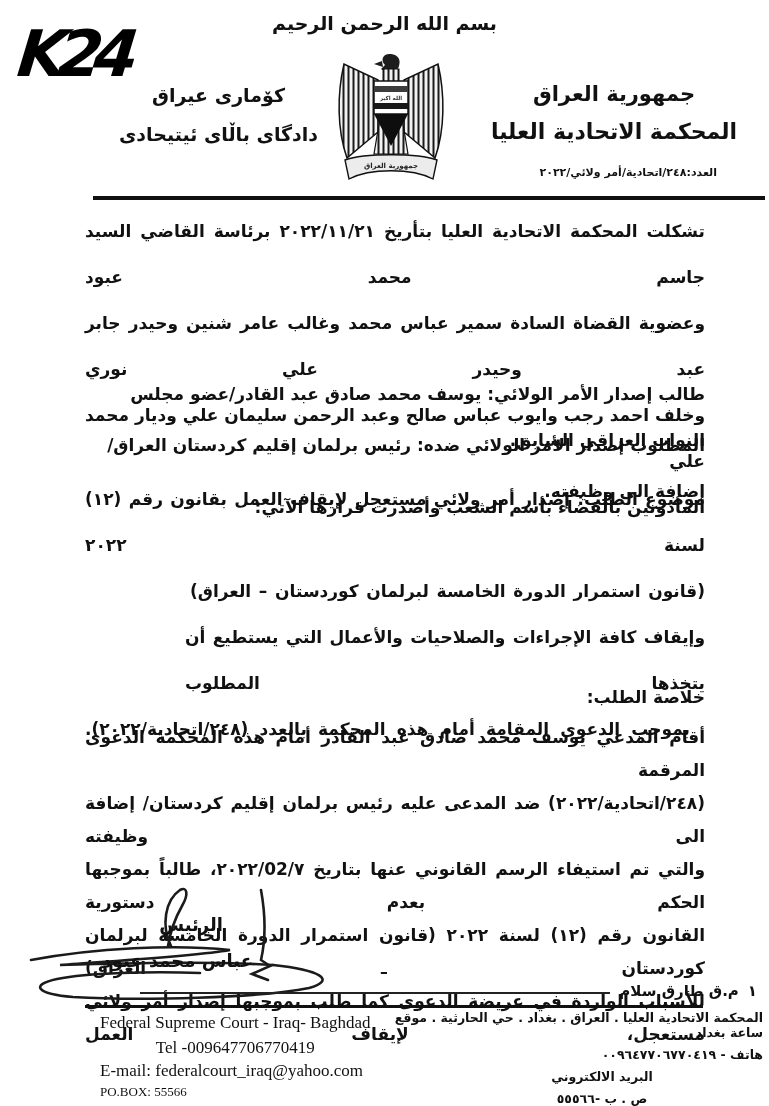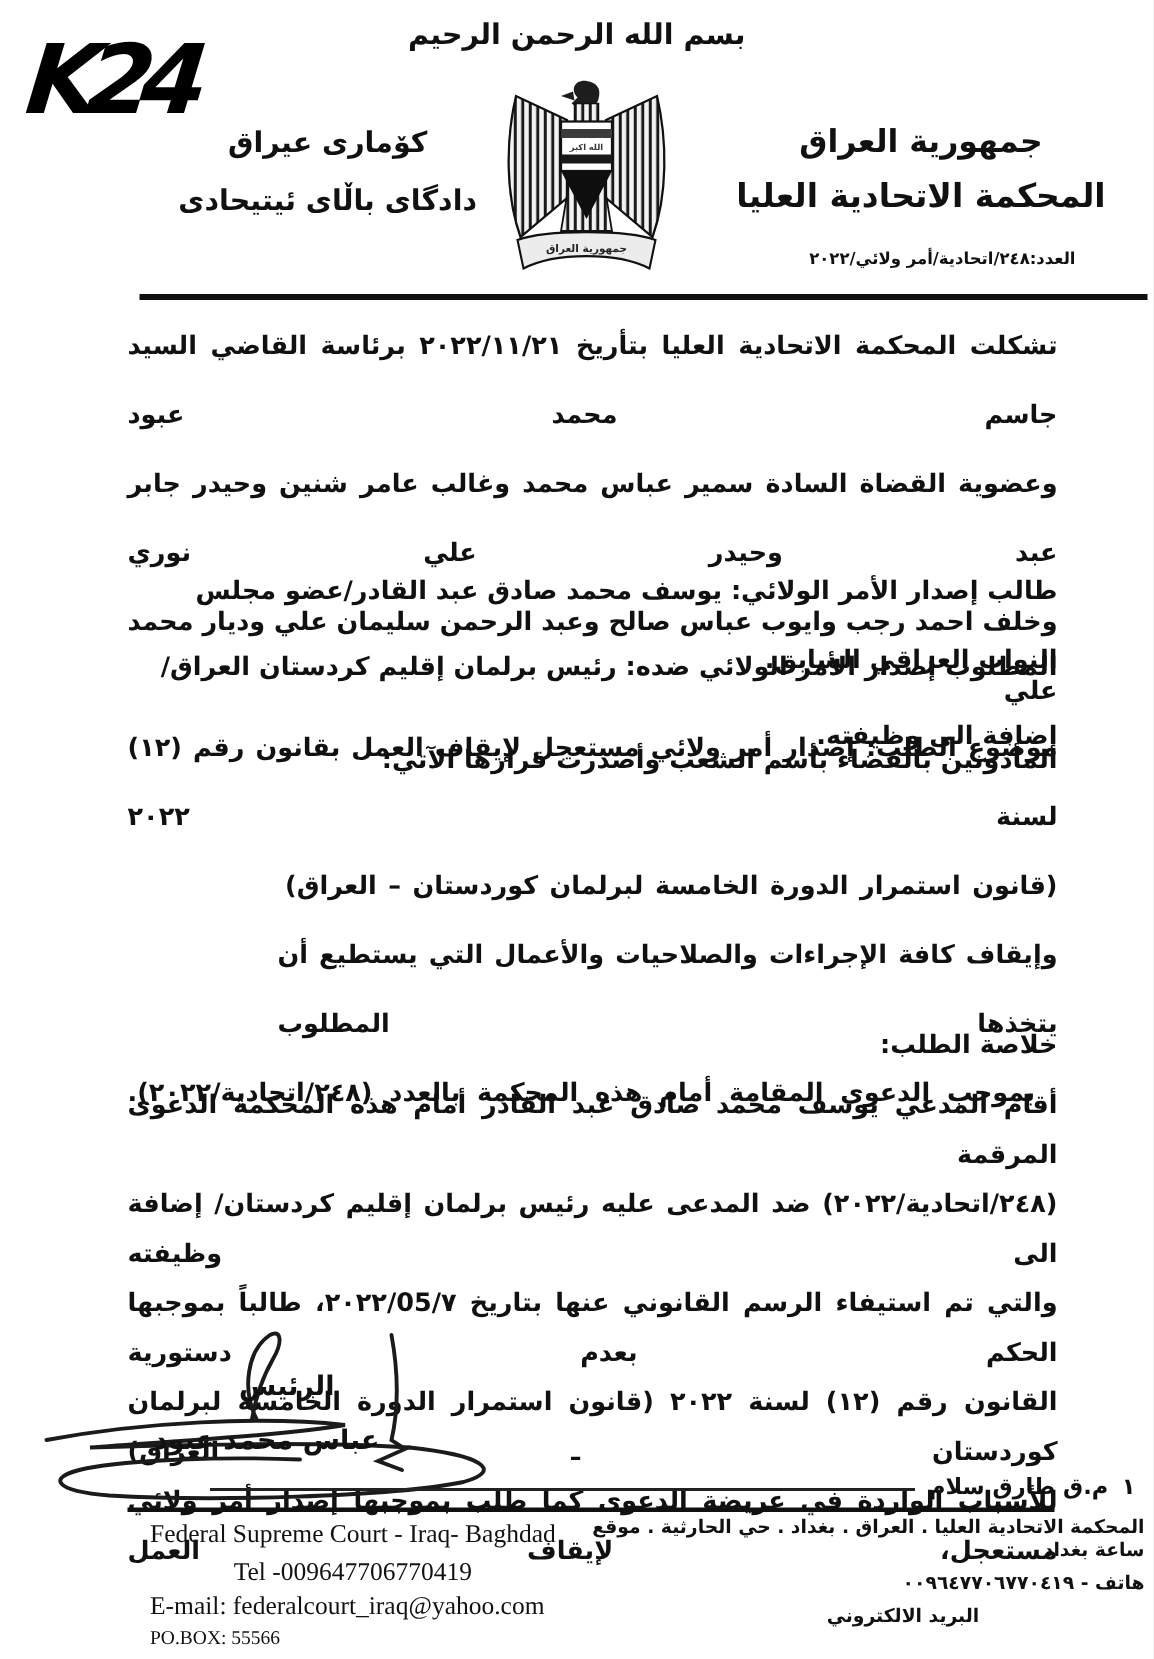--- a/index.html
+++ b/index.html
@@ -151,21 +151,21 @@
       <div class="subject-line">(قانون استمرار الدورة الخامسة لبرلمان كوردستان – العراق)</div>
       <div class="subject-line">وإيقاف كافة الإجراءات والصلاحيات والأعمال التي يستطيع أن يتخذها المطلوب</div>
       <div class="subject-line">بموجب الدعوى المقامة أمام هذه المحكمة بالعدد (٢٤٨/اتحادية/٢٠٢٢).</div>
     </div>
 
   <div class="summary-head">خلاصة الطلب:</div>
 
   <div class="para summary">
       <div class="summary-line">أقام المدعي يوسف محمد صادق عبد القادر أمام هذه المحكمة الدعوى المرقمة</div>
       <div class="summary-line">(٢٤٨/اتحادية/٢٠٢٢) ضد المدعى عليه رئيس برلمان إقليم كردستان/ إضافة الى وظيفته</div>
-      <div class="summary-line">والتي تم استيفاء الرسم القانوني عنها بتاريخ ٢٠٢٢/05/٧، طالباً بموجبها الحكم بعدم دستورية</div>
+      <div class="summary-line">والتي تم استيفاء الرسم القانوني عنها بتاريخ ٢٠٢٢/02/٧، طالباً بموجبها الحكم بعدم دستورية</div>
       <div class="summary-line">القانون رقم (١٢) لسنة ٢٠٢٢ (قانون استمرار الدورة الخامسة لبرلمان كوردستان ـ العراق)</div>
       <div class="summary-line">للأسباب الواردة في عريضة الدعوى كما طلب بموجبها إصدار أمر ولائي مستعجل، لإيقاف العمل</div>
     </div>
 
   <div class="sig-block">
     <svg viewBox="0 0 320 118">
       <g fill="none" stroke="#1b1b1b" stroke-width="2.6" stroke-linecap="round">
         <path d="M146,62 C136,42 140,16 155,6 C162,2 164,10 157,22 C149,36 145,50 143,62"></path>
         <path d="M236,6 C240,28 241,54 236,76 L245,82 L227,90 L243,96"></path>
         <path d="M6,76 C70,64 150,60 205,66 C165,73 85,77 35,81 C110,79 185,77 248,81"></path>
@@ -188,15 +188,16 @@
     <div class="r1">Federal Supreme Court - Iraq- Baghdad</div>
     <div class="r2">Tel  -009647706770419</div>
     <div class="r3">E-mail: federalcourt_iraq@yahoo.com</div>
     <div class="r4">PO.BOX: 55566</div>
   </div>
 
   <div class="footer-ar">
     <div class="row">المحكمة الاتحادية العليا . العراق . بغداد .  حي الحارثية . موقع ساعة بغداد</div>
     <div class="row">هاتف - ٠٠٩٦٤٧٧٠٦٧٧٠٤١٩</div>
     <div class="row center">البريد الالكتروني</div>
+    <div class="row center">ص . ب -٥٥٥٦٦</div>
   </div>
 
 </div>
 
 </body></html>

